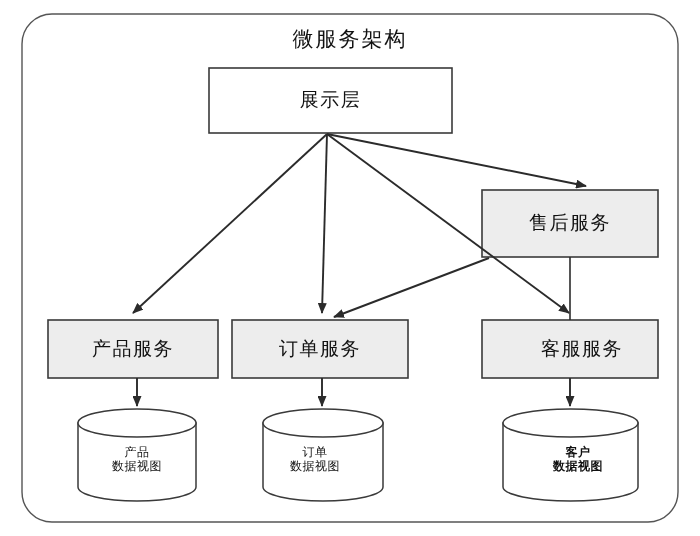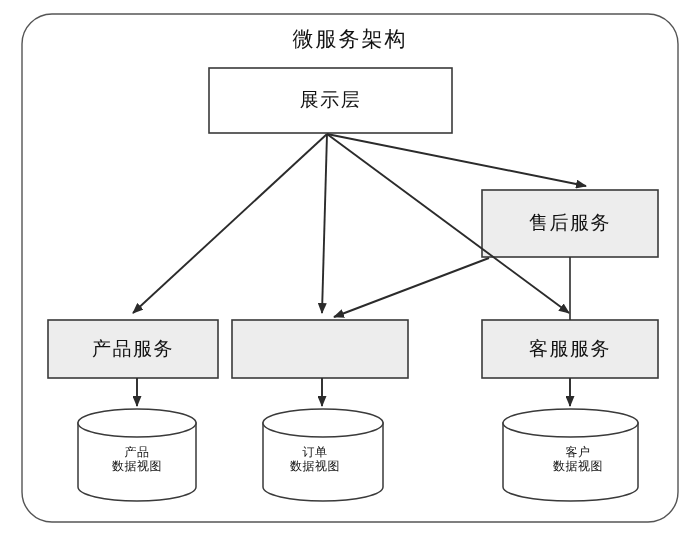--- a/index.html
+++ b/index.html
@@ -103,30 +103,31 @@
   </svg>
 
   <div class="node-label box-label" style="left:209px; top:68px; width:243px; height:65px;">展示层</div>
 
   <div class="node-label title-label" style="left:22px; top:22px; width:656px; height:34px;">微服务架构</div>
 
   <div class="node-label box-label" style="left:48px; top:320px; width:170px; height:58px;">产品服务</div>
 
   <div class="node-label box-label" style="left:482px; top:190px; width:176px; height:67px;">售后服务</div>
 
+  <div class="node-label box-label" style="left:232px; top:320px; width:176px; height:58px;">订单服务</div>
 
-  <div class="node-label box-label" style="left:482px; top:320px; width:176px; height:58px;">客服服务</div>
+  <div class="node-label box-label" style="left:482px; top:320px; width:176px; height:58px;padding-left:12px;">客服服务</div>
 
   <div class="node-label db-label" style="left:78px; top:425px; width:118px; height:68px;">产品
 数据视图</div>
 
   <div class="node-label db-label" style="left:263px; top:425px; width:104px; height:68px;">订单
 数据视图</div>
 
-  <div class="node-label db-label" style="left:503px; top:425px; width:150px; height:68px;">客户
+  <div class="node-label db-label" style="left:503px; top:425px; width:150px; height:68px;font-weight:bold;">客户
 数据视图</div>
 
   <div class="hit" style="left:209px; top:68px; width:243px; height:65px;"></div>
   <div class="hit" style="left:482px; top:190px; width:176px; height:67px;"></div>
   <div class="hit" style="left:48px; top:320px; width:170px; height:58px;"></div>
   <div class="hit" style="left:232px; top:320px; width:176px; height:58px;"></div>
   <div class="hit" style="left:482px; top:320px; width:176px; height:58px;"></div>
   <div class="hit" style="left:78px; top:409px; width:118px; height:92px;"></div>
   <div class="hit" style="left:263px; top:409px; width:120px; height:92px;"></div>
   <div class="hit" style="left:503px; top:409px; width:135px; height:92px;"></div>

